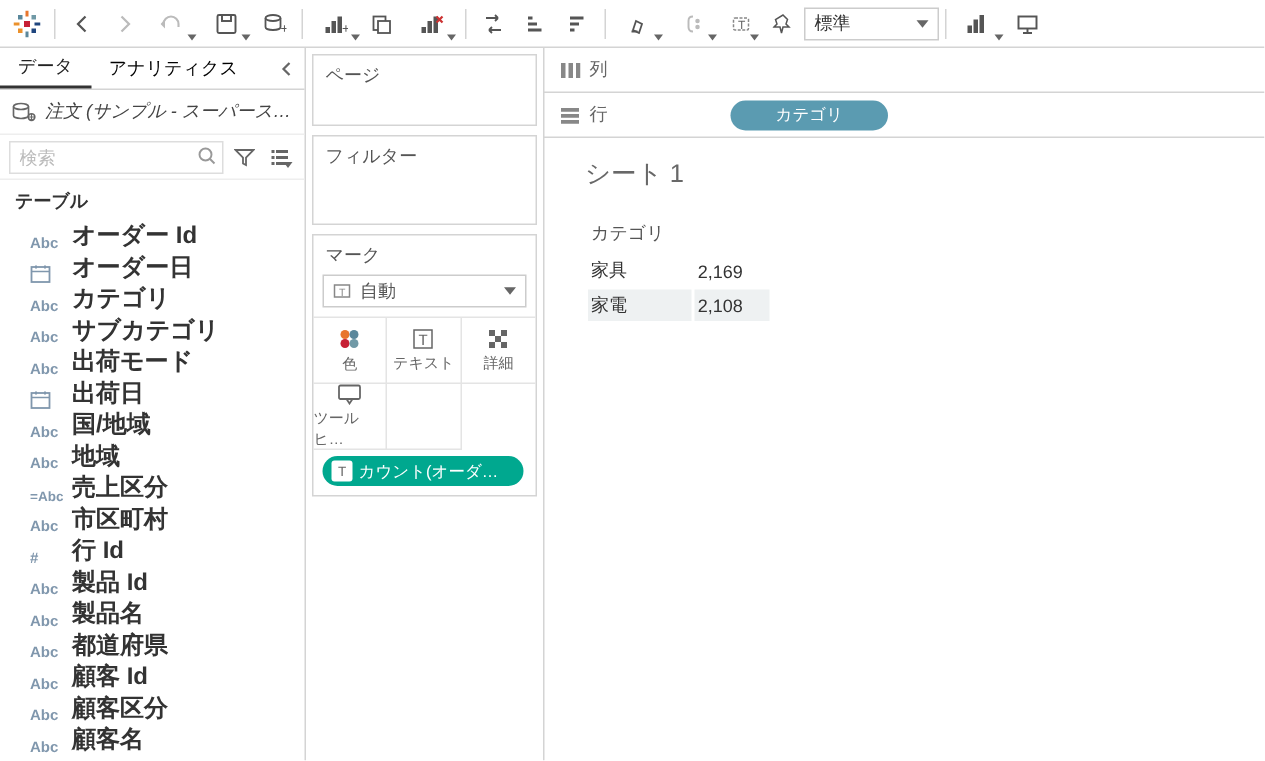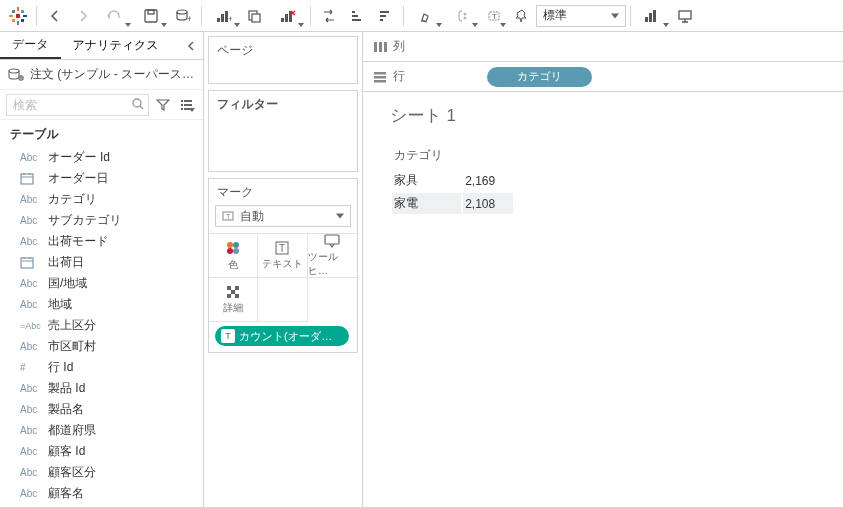--- a/index.html
+++ b/index.html
@@ -29,29 +29,29 @@
 .datasource { height: 30px; display: flex; align-items: center; padding: 0 8px; color: #444; gap: 6px; border-bottom: 1px solid #eee; }
 .ds-icon { width: 16px; height: 16px; color: #666; display:flex; align-items:center; justify-content:center;}
 .search-row { display: flex; align-items: center; height: 30px; padding: 0 6px; gap: 4px; border-bottom: 1px solid #eee; justify-content: space-between; }
 .search-box { flex: 1; position: relative; }
 .search-box input { width: 100%; height: 22px; border: 1px solid #ddd; padding: 0 22px 0 6px; font-size: 12px; color: #333; background:#fff; }
 .search-box input::placeholder { color: #bbb; }
 .search-box .mag { position: absolute; right: 4px; top: 3px; color: #888; }
 .sr-btn { width: 20px; height: 20px; display: flex; align-items: center; justify-content: center; color: #666; cursor: pointer; }
 .section-title { padding: 6px 10px 4px; font-weight: 600; color: #333; font-size: 12px; }
 .field-list { overflow-y: auto; flex: 1; }
-.field { height: 21px; display: flex; align-items: center; padding: 0 8px 0 20px; gap: 6px; cursor: pointer; color: #333; }
+.field { height: 21px; display: flex; align-items: flex-end; padding: 0 8px 0 20px; gap: 6px; cursor: pointer; color: #333; font-weight: bold; }
 .ftype { width: 22px; font-size: 10px; color: #8097ad; display: flex; align-items: center; justify-content: flex-start; }
-.fname { font-size: 12px; }
+.fname { font-size: 16px; }
 
 
 .card { border: 1px solid #d4d4d4; background: #fff; display: flex; flex-direction: column; }
 .card-title { height: 26px; display: flex; align-items: center; padding: 0 8px; color: #555; font-size: 12px; }
 .card.pages { height: 48px; }
-.card.filters { height: 82px; font-weight: bold; }
+.card.filters { height: 60px; }
 .card.marks { flex: 0 0 auto; }
 .mark-type { margin: 0 6px 6px; height: 22px; border: 1px solid #ccc; display: flex; align-items: center; padding: 0 6px; gap: 6px; position: relative; color:#555; }
 .mark-type::after { content: ""; position: absolute; right: 6px; top: 50%; transform: translateY(-50%); border-left: 4px solid transparent; border-right: 4px solid transparent; border-top: 5px solid #666; }
 .mark-type .ticon { color:#888; }
 .mark-grid { display: grid; grid-template-columns: repeat(3, 1fr); border-top: 1px solid #e4e4e4; }
 .mark-cell { height: 44px; border-right: 1px solid #e4e4e4; border-bottom: 1px solid #e4e4e4; display: flex; flex-direction: column; align-items: center; justify-content: center; gap: 2px; cursor: pointer; color:#555;}
 .mark-cell:nth-child(3n) { border-right: none; }
 .mark-cell .mlabel { font-size: 10px; color: #666; }
 .pill-row { padding: 4px 6px 6px; display: flex; align-items: center; gap: 4px; }
 .pill { height: 20px; border-radius: 10px; display: inline-flex; align-items: center; padding: 0 10px 0 6px; font-size: 11px; color: #fff; gap: 4px; max-width: 100%; }
@@ -224,21 +224,21 @@
     </div>
     <div class="datasource">
       <span class="ds-icon">
           <svg width="16" height="14" viewBox="0 0 16 14">
             <ellipse cx="6" cy="3" rx="5" ry="2" fill="none" stroke="#666" stroke-width="1.1"></ellipse>
             <path d="M1 3v6c0 1.1 2.2 2 5 2s5-.9 5-2V3" fill="none" stroke="#666" stroke-width="1.1"></path>
             <circle cx="13" cy="10" r="2.2" fill="none" stroke="#666" stroke-width="1.1"></circle>
             <path d="M13 8v4M11 10h4" stroke="#666" stroke-width="0.8"></path>
           </svg>
         </span>
-      <span style="overflow:hidden; white-space:nowrap; text-overflow:ellipsis;">注文 (サンプル - スーパース…</span>
+      <span style="overflow:hidden; white-space:nowrap; text-overflow:ellipsis;font-style:italic;">注文 (サンプル - スーパース…</span>
     </div>
     <div class="search-row">
       <div class="search-box">
         <input type="text" placeholder="検索" style="">
         <span class="mag">
             <svg width="14" height="14" viewBox="0 0 14 14">
               <circle cx="6" cy="6" r="4" fill="none" stroke="#999" stroke-width="1.3"></circle>
               <path d="M9 9l3 3" stroke="#999" stroke-width="1.3"></path>
             </svg>
           </span>
@@ -380,38 +380,38 @@
           <span>
               <svg width="14" height="14" viewBox="0 0 14 14">
                 <rect x="1" y="1" width="12" height="12" fill="none" stroke="#666"></rect>
                 <text x="4" y="11" font-size="10" fill="#666">T</text>
               </svg>
             </span>
           <span class="mlabel">テキスト</span>
         </div>
         <div class="mark-cell">
           <span>
-              <svg width="16" height="14" viewBox="0 0 16 14">
-                <rect x="1" y="1" width="14" height="9" rx="1" fill="none" stroke="#666" stroke-width="1.2"></rect>
-                <path d="M6 10l2 3 2-3" fill="none" stroke="#666" stroke-width="1.2"></path>
-              </svg>
-            </span>
-          <span class="mlabel">ツールヒ…</span>
-        </div>
-        <div class="mark-cell">
-          <span>
               <svg width="14" height="14" viewBox="0 0 14 14">
                 <rect x="1" y="1" width="4" height="4" fill="#666"></rect>
                 <rect x="9" y="1" width="4" height="4" fill="#666"></rect>
                 <rect x="1" y="9" width="4" height="4" fill="#666"></rect>
                 <rect x="9" y="9" width="4" height="4" fill="#666"></rect>
                 <rect x="5" y="5" width="4" height="4" fill="#666"></rect>
               </svg>
             </span>
           <span class="mlabel">詳細</span>
+        </div>
+        <div class="mark-cell">
+          <span>
+              <svg width="16" height="14" viewBox="0 0 16 14">
+                <rect x="1" y="1" width="14" height="9" rx="1" fill="none" stroke="#666" stroke-width="1.2"></rect>
+                <path d="M6 10l2 3 2-3" fill="none" stroke="#666" stroke-width="1.2"></path>
+              </svg>
+            </span>
+          <span class="mlabel">ツールヒ…</span>
         </div>
         <div class="mark-cell" style="border-bottom:1px solid #e4e4e4;"></div>
       </div>
       <div class="pill-row">
         <span class="pill green">
           <span class="picon">T</span>
           <span class="ptext" style="max-width:100px;">カウント(オーダー ..</span>
         </span>
       </div>
     </div>

